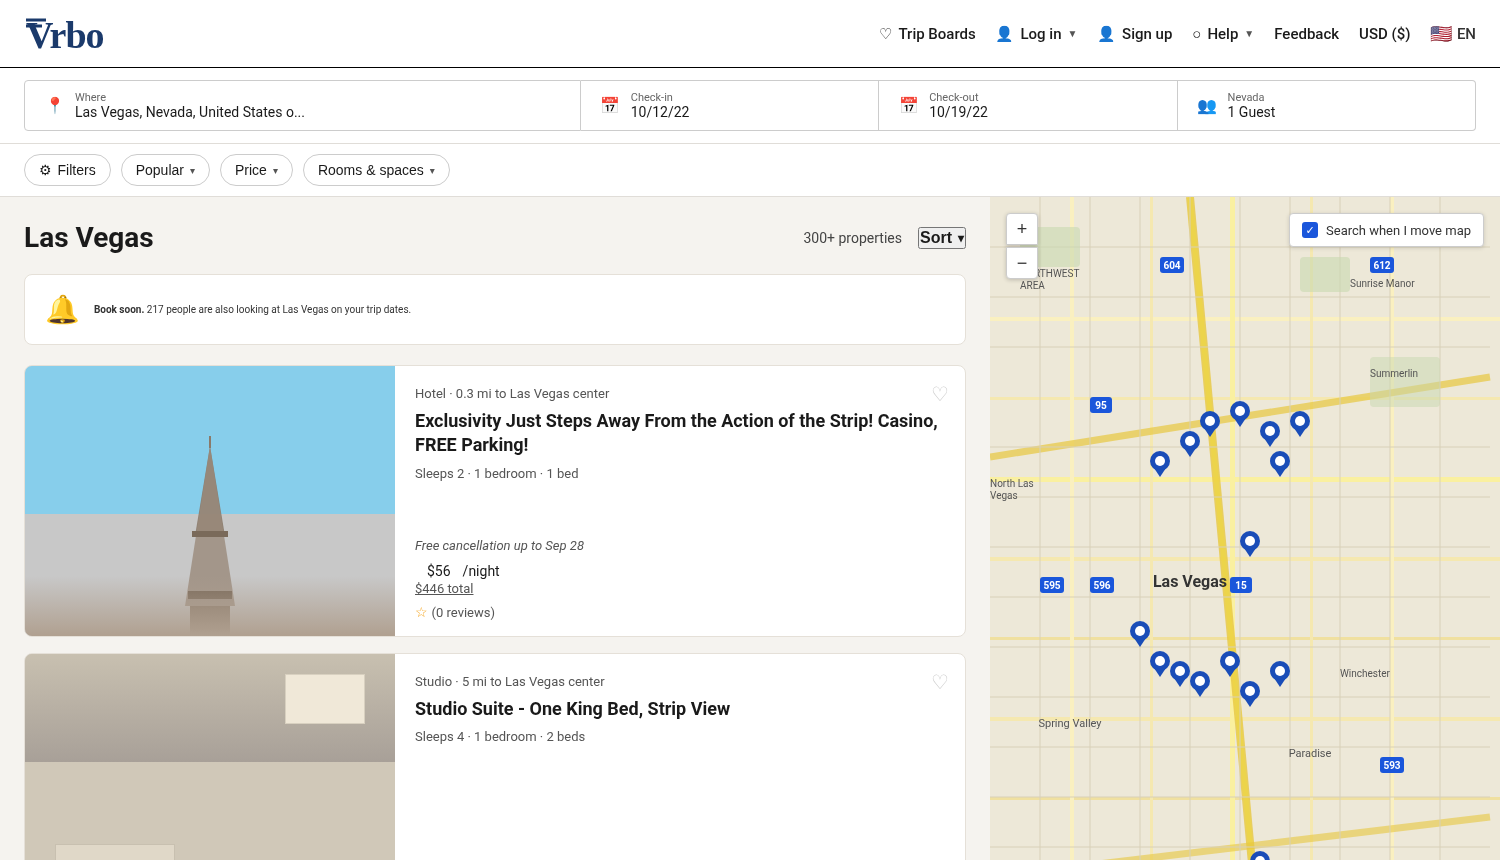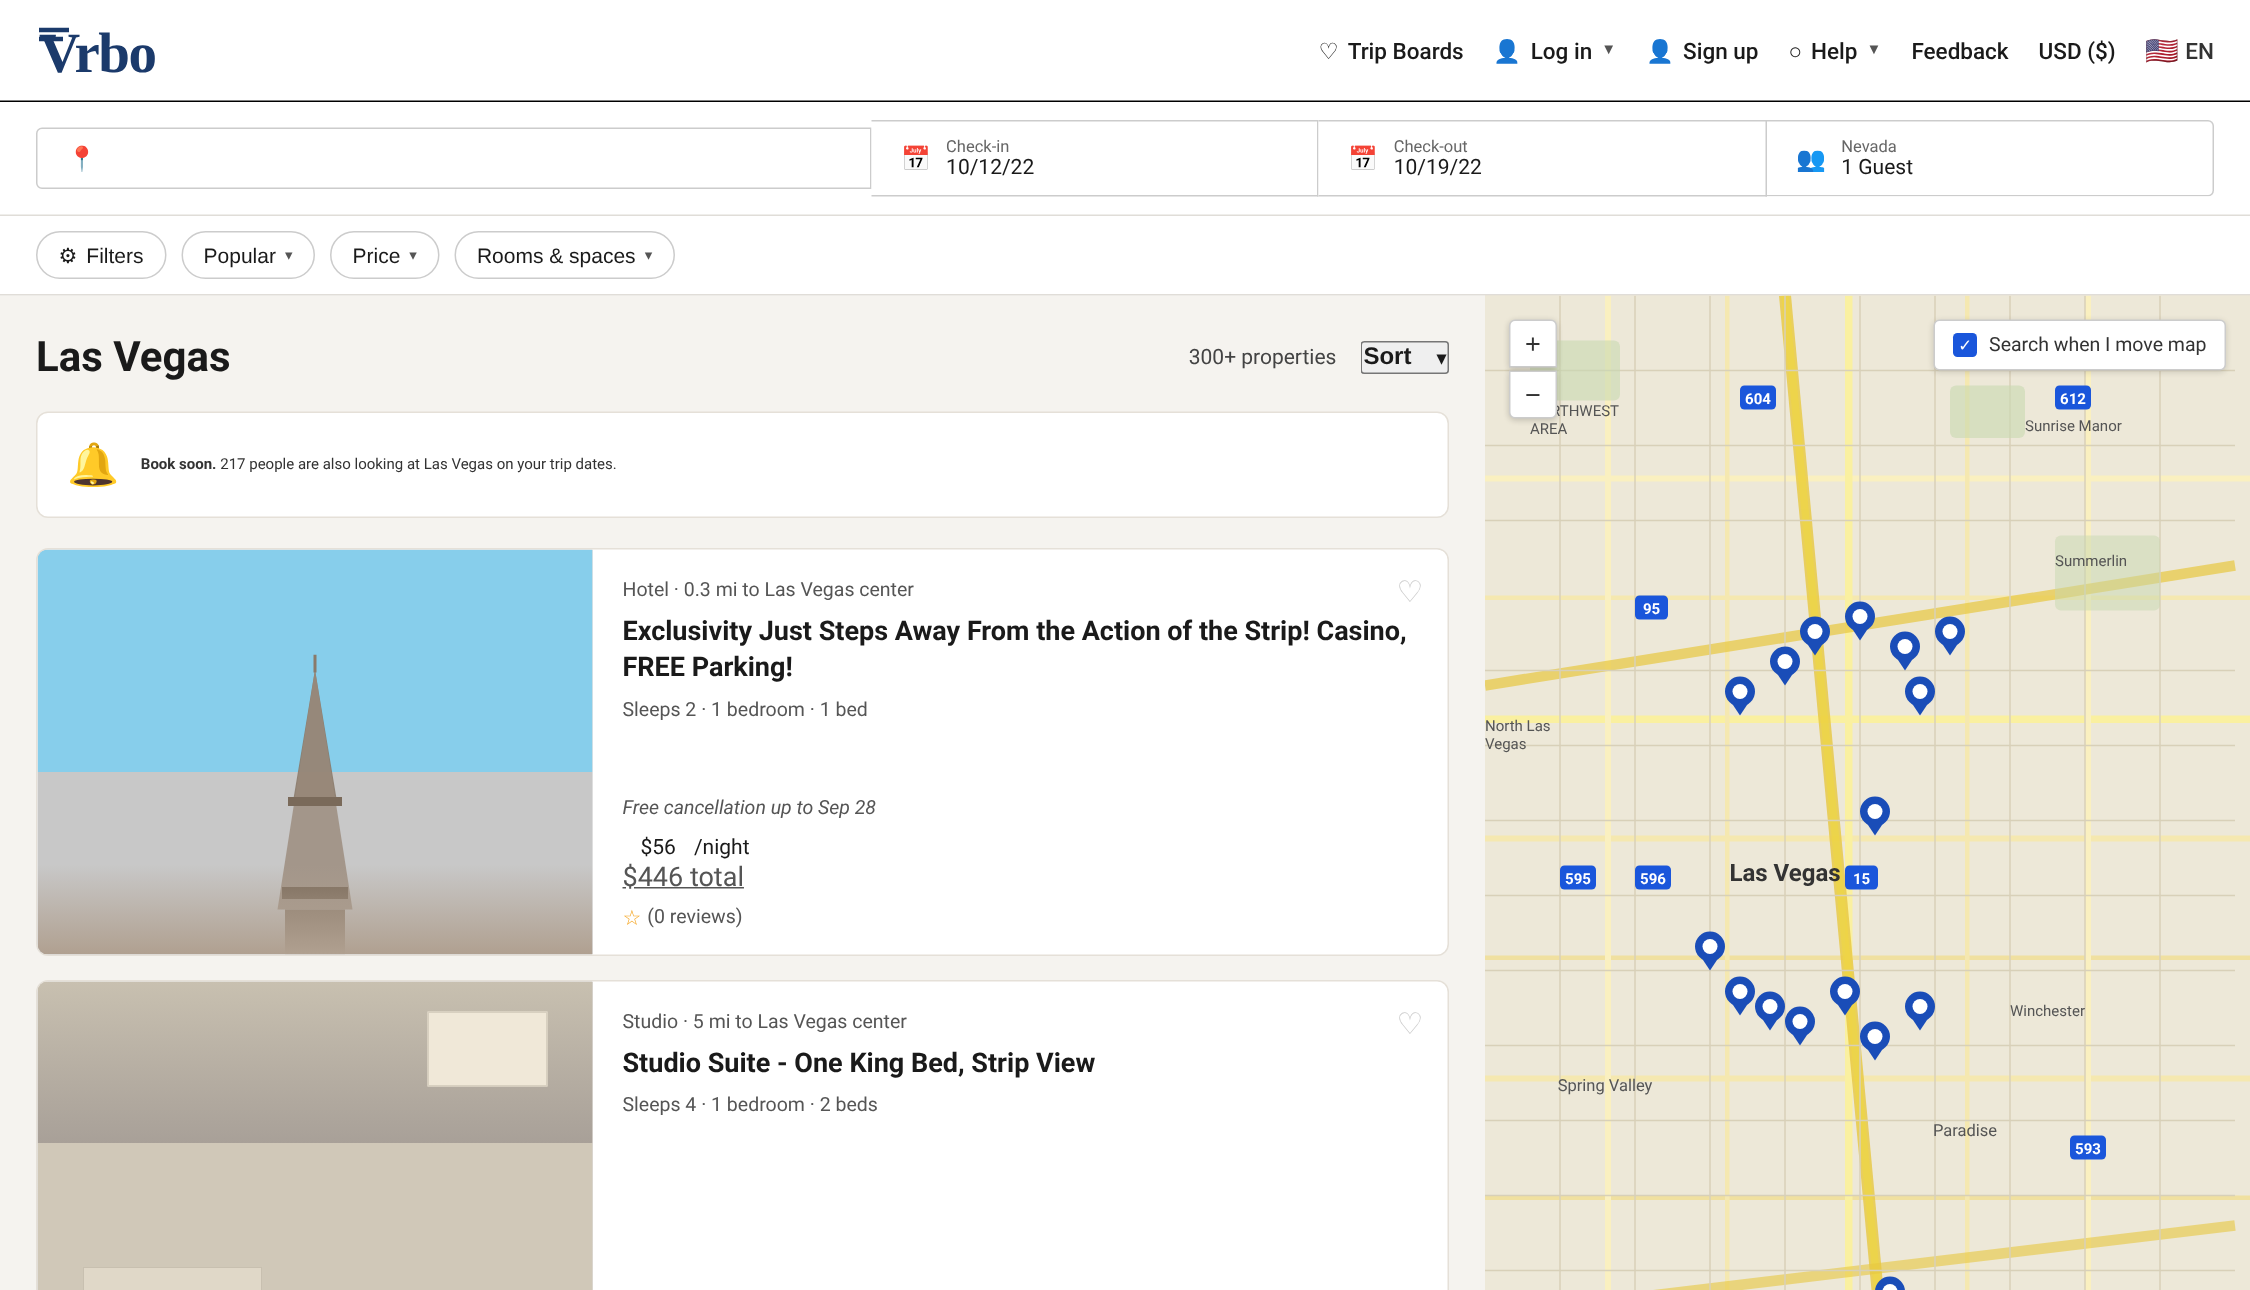--- a/index.html
+++ b/index.html
@@ -35,41 +35,41 @@
 
     
     .main-layout { display: flex; height: calc(100vh - 140px); min-height: 580px; }
 
     
     .left-panel { flex: 0 0 990px; width: 990px; overflow-y: auto; padding: 24px 24px 24px 24px; background: #f5f3ef; }
     .results-header { display: flex; align-items: center; justify-content: space-between; margin-bottom: 20px; }
     .page-title { font-size: 28px; font-weight: 700; color: #1a1a1a; }
     .results-meta { display: flex; align-items: center; gap: 16px; }
     .properties-count { font-size: 14px; color: #444; }
-    .sort-btn { display: flex; align-items: center; gap: 17px; font-size: 16px; font-weight: 600; cursor: pointer; color: #1a1a1a; }
+    .sort-btn { display: flex; align-items: center; gap: 6px; font-size: 16px; font-weight: 600; cursor: pointer; color: #1a1a1a; }
     .sort-caret { font-size: 12px; }
 
     
     .alert-box { background: #fff; border: 1px solid #e5e0d8; border-radius: 8px; padding: 18px 20px; display: flex; align-items: center; gap: 14px; margin-bottom: 20px; }
     .alert-icon { font-size: 28px; }
     .alert-text { font-size: 10px; color: #333; line-height: 1.4; }
     .alert-text strong { font-weight: 700; }
 
     
     .listing-card { background: #fff; border-radius: 8px; overflow: hidden; margin-bottom: 16px; display: flex; border: 1px solid #e5e0d8; cursor: pointer; }
     .listing-img { width: 370px; min-width: 370px; height: 270px; object-fit: cover; background: #ccc; position: relative; overflow: hidden; flex-shrink: 0; }
     .listing-info { flex: 1; padding: 20px 20px 16px 20px; display: flex; flex-direction: column; position: relative; }
     .listing-type { font-size: 13px; color: #555; margin-bottom: 8px; }
     .listing-title { font-size: 18px; font-weight: 700; color: #1a1a1a; margin-bottom: 8px; line-height: 1.35; }
     .listing-details { font-size: 13px; color: #555; margin-bottom: auto; }
     .listing-price-area { margin-top: 16px; }
     .free-cancel { font-size: 13px; color: #555; font-style: italic; margin-bottom: 4px; }
     .price-night { font-size: 20px; font-weight: 700; color: #1a1a1a; }
     .price-night span { font-size: 14px; font-weight: 400; margin-left: 12px; }
-    .price-total { font-size: 18px; color: #555; text-decoration: underline; }
+    .price-total { font-size: 13px; color: #555; text-decoration: underline; }
     .rating { font-size: 13px; color: #555; display: flex; align-items: center; gap: 4px; margin-top: 8px; }
     .star { color: #f5a623; font-size: 14px; }
     .heart-btn { position: absolute; top: 16px; right: 16px; background: none; border: none; cursor: pointer; font-size: 20px; color: #ccc; }
 
     
     .map-panel { flex: 1; position: relative; background: #e8e0d0; overflow: hidden; }
     .map-container { width: 100%; height: 100%; position: relative; }
     .map-controls { position: absolute; top: 16px; left: 16px; display: flex; flex-direction: column; gap: 2px; z-index: 10; }
     .map-btn { width: 32px; height: 32px; background: #fff; border: 1px solid #ccc; display: flex; align-items: center; justify-content: center; cursor: pointer; font-size: 18px; font-weight: 400; color: #333; box-shadow: 0 1px 4px rgba(0,0,0,0.2); }
     .map-btn:first-child { border-radius: 4px 4px 0 0; }
@@ -126,20 +126,24 @@
     <span class="lang">
       <span class="flag">🇺🇸</span>
       <span>EN</span>
     </span>
   </nav>
 </header>
 
 <div class="search-bar">
   <div class="search-field" style="flex:2;border-radius:4px 0 0 4px;">
     <span class="search-icon-wrap">📍</span>
+    <div>
+      <div class="field-label">Where</div>
+      <div class="field-value">Las Vegas, Nevada, United States o...</div>
+    </div>
   </div>
   <div class="search-field checkin">
     <span class="search-icon-wrap">📅</span>
     <div>
       <div class="field-label">Check-in</div>
       <div class="field-value">10/12/22</div>
     </div>
   </div>
   <div class="search-field checkout">
     <span class="search-icon-wrap">📅</span>

